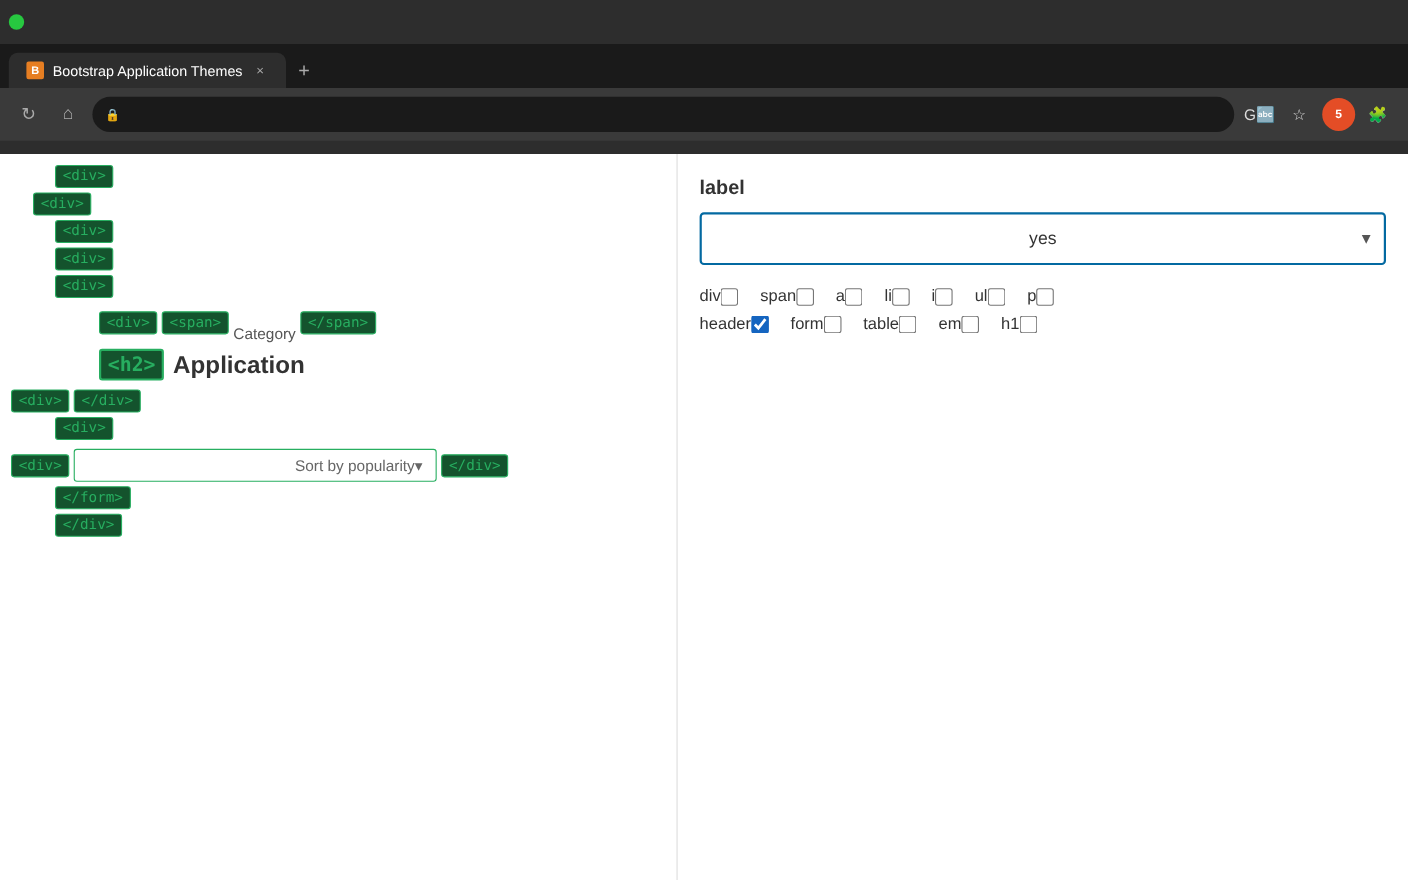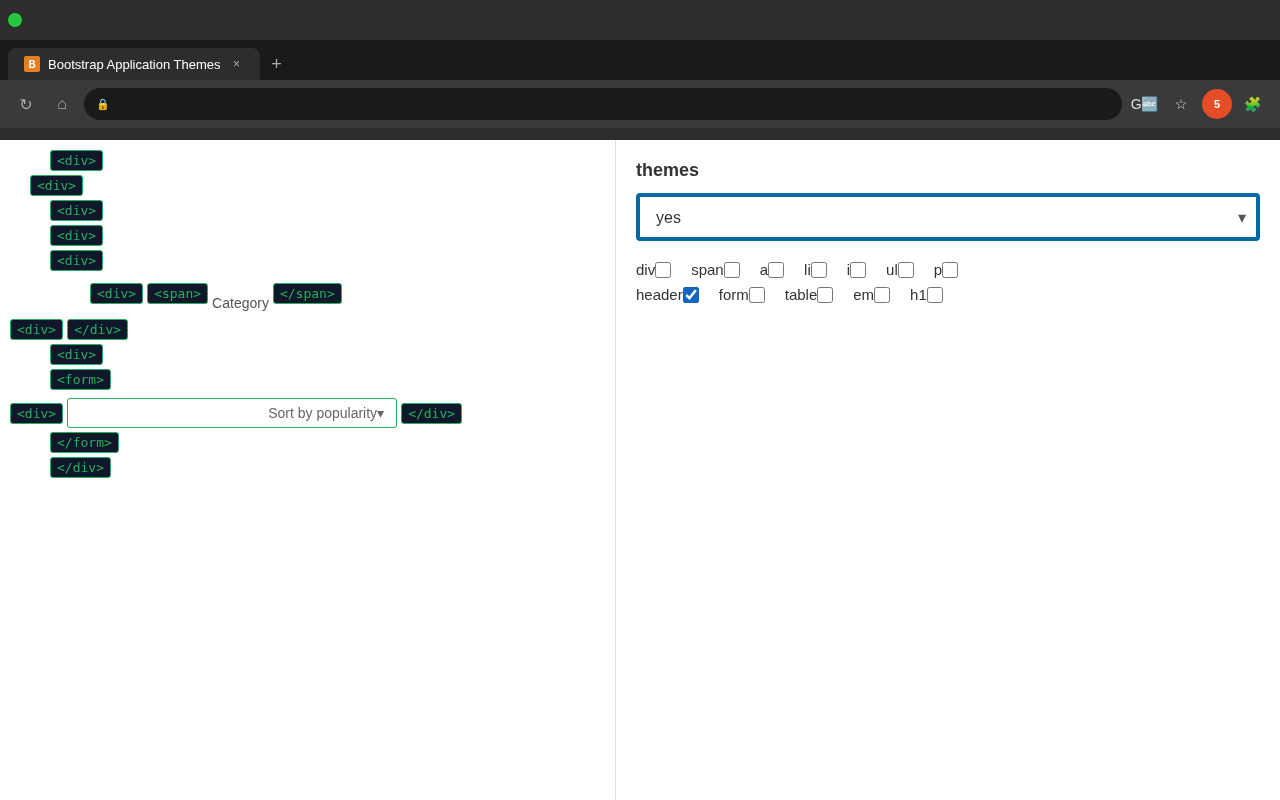--- a/index.html
+++ b/index.html
@@ -233,28 +233,29 @@
     }
 
     .border-select-wrapper {
       position: relative;
       margin-bottom: 20px;
     }
 
     .border-select-wrapper select {
       width: 100%;
       height: 48px;
-      border: 4px solid #0369a1;
+      border: 2px solid #0369a1;
       border-radius: 4px;
       padding: 0 16px;
       font-size: 16px;
       color: #333;
       appearance: none;
       background: #fff;
       cursor: pointer;
+      text-align: center;
     }
 
     .select-arrow {
       position: absolute;
       right: 14px;
       top: 50%;
       transform: translateY(-50%);
       pointer-events: none;
       color: #555;
     }
@@ -297,21 +298,21 @@
     }
 
     .html-node {
       display: inline-block;
       border: 1.5px solid #27ae60;
       border-radius: 3px;
       padding: 2px 6px;
       font-size: 13px;
       color: #27ae60;
       font-family: monospace;
-      background: #0f172a;
+      background: #14532d;
       cursor: default;
     }
 
     .tree-row {
       display: flex;
       align-items: center;
       margin-bottom: 4px;
       gap: 4px;
     }
     .tree-level-1 { margin-left: 20px; }
@@ -422,33 +423,34 @@
       <span class="html-node">&lt;div&gt;</span>
     </div>
 
     <div class="tree-row" style="margin-left:80px">
       <span class="html-node">&lt;div&gt;</span>
       <span class="html-node">&lt;span&gt;</span>
       <span class="category-text">Category</span>
       <span class="html-node">&lt;/span&gt;</span>
     </div>
 
+    <div class="tree-row" style="margin-left:80px; margin-top:6px">
+      <span class="html-node h2-node">&lt;h2&gt;</span>
+      <span class="h2-text">Application</span>
+    </div>
 
     <div style="display:flex; margin-left:0px; margin-top:8px; gap:4px; align-items:center">
       <span class="html-node">&lt;div&gt;</span>
       <span class="html-node">&lt;/div&gt;</span>
     </div>
 
     <div class="tree-row tree-level-2" style="margin-left:40px; margin-top:4px">
       <span class="html-node">&lt;div&gt;</span>
     </div>
 
-    <div class="tree-row tree-level-2" style="margin-left:40px; margin-top:4px">
-      <span class="html-node">&lt;form&gt;</span>
-    </div>
 
     <div class="sort-row" style="margin-left:0; margin-top:8px">
       <span class="html-node">&lt;div&gt;</span>
       <div class="sort-dropdown">
         <span>Sort by popularity</span>
         <span class="sort-dropdown-arrow">▾</span>
       </div>
       <span class="html-node">&lt;/div&gt;</span>
     </div>
 
@@ -460,21 +462,21 @@
       <span class="html-node">&lt;/div&gt;</span>
     </div>
 
   </div>
 
   <div class="label-viz-panel">
 
 
     <div class="label-viz-body">
 
-      <div class="section-label">themes</div>
+      <div class="section-label">label</div>
       <div class="border-select-wrapper">
         <select>
           <option value="yes">yes</option>
           <option value="no">no</option>
         </select>
         <span class="select-arrow">▾</span>
       </div>
 
 
       <div class="filter-row">

